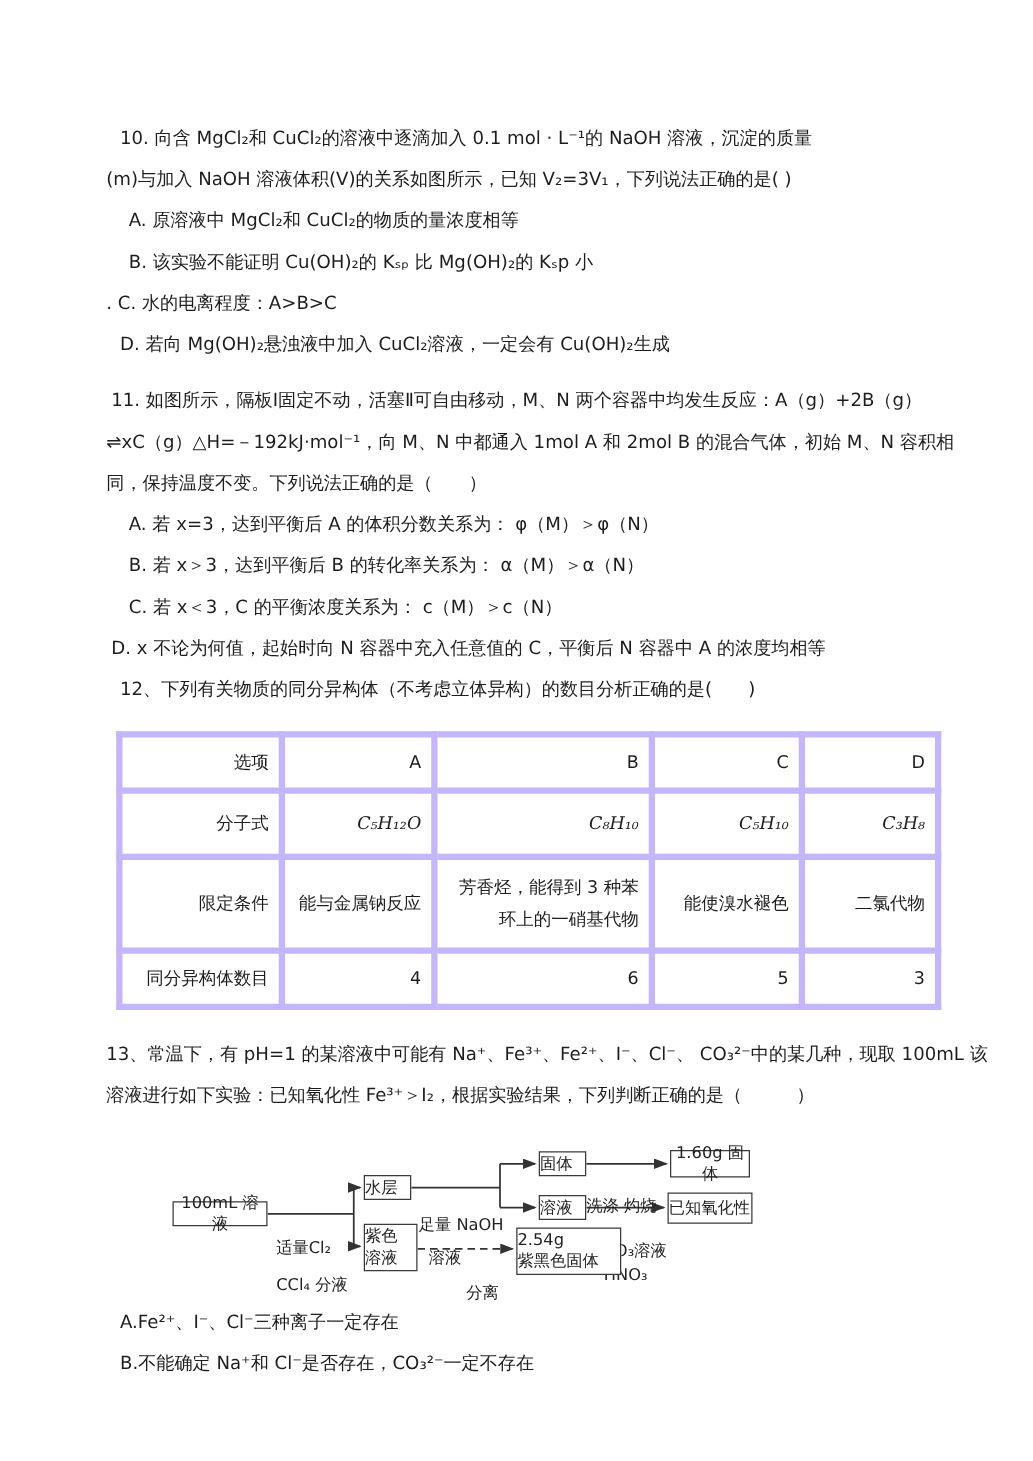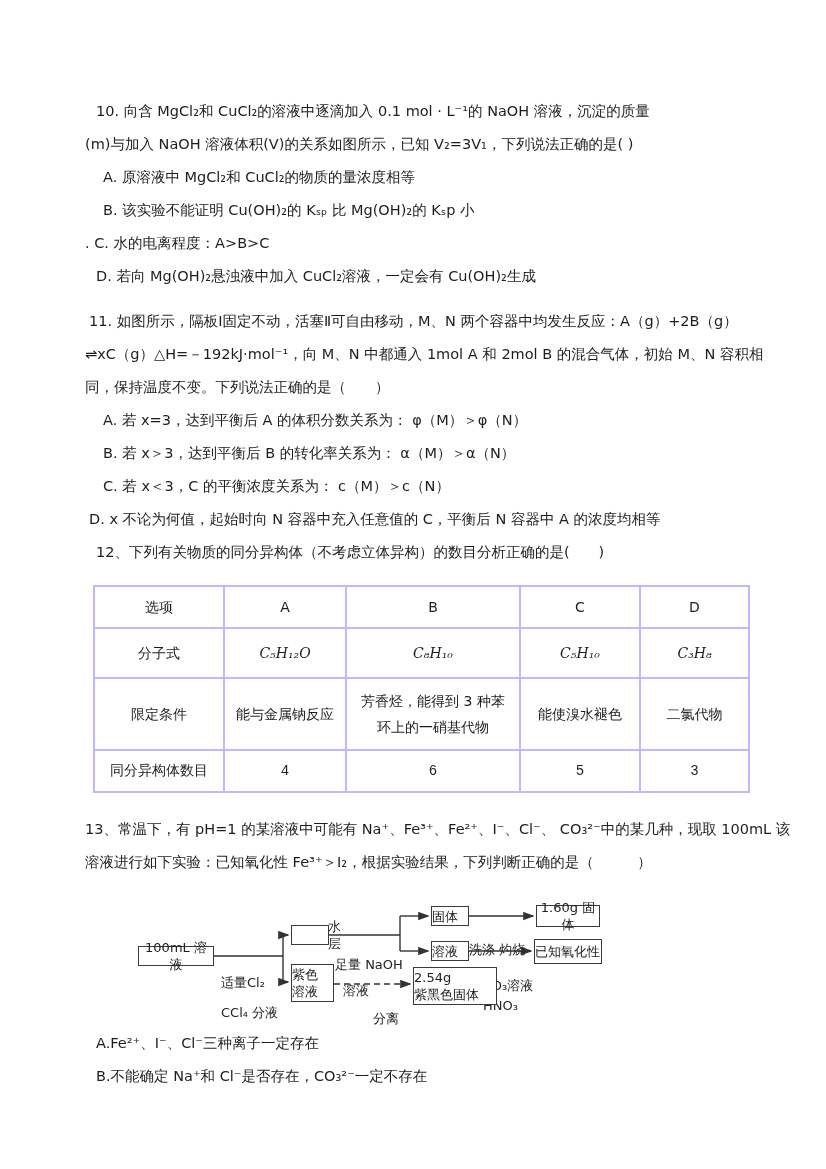--- a/index.html
+++ b/index.html
@@ -9,26 +9,26 @@
     color:#1d1d1d;
   }
   .page{padding:95px 55px 0 85px;}
   .line{margin:0;height:33px;line-height:33px;font-size:14.5px;white-space:nowrap;}
   .ind1{padding-left:11px;}
   .ind2{padding-left:18px;}
   .ind0{padding-left:4px;}
   #q11{margin-top:12px;}
   
   table.isomer{border-collapse:collapse;margin:16px 0 20px 8px;table-layout:fixed;width:655px;}
-  table.isomer td{border:2px solid #c4b5fd;text-align:center;vertical-align:middle;
+  table.isomer td{border:5px solid #c4b5fd;text-align:right;vertical-align:middle;
     font-size:14px;padding:2px 8px;line-height:26px;}
   table.isomer tr.r1 td{height:36px;}
   table.isomer tr.r2 td{height:44px;}
   table.isomer tr.r3 td{height:66px;}
-  table.isomer tr.r4 td{height:36px;font-family:Liberation Mono, monospace;}
+  table.isomer tr.r4 td{height:36px;}
   td.formula{font-family:"DejaVu Serif","Liberation Serif",serif;font-style:italic;font-size:16.5px;}
   
   .diagram{position:relative;width:480px;height:118px;margin:12px 0 0 50px;font-size:13px;}
   .flow-svg{position:absolute;left:0;top:0;}
   .dbox{position:absolute;border:1.5px solid #3a3a3a;display:flex;flex-direction:column;
     align-items:flex-start;justify-content:center;text-align:center;line-height:17px;
     background:#fff;box-sizing:border-box;color:#222;}
   .dlabel{position:absolute;white-space:nowrap;color:#222;margin-top:45px;}
   .q13-options{margin-top:18px;}
 </style>
@@ -124,21 +124,21 @@
           <path d="M199,93 H275" stroke-dasharray="6 4" marker-end="url(#arr)"></path>
         </g>
       </svg>
 
       <div class="dbox" style="left:3px;top:55px;width:76px;height:20px;">
         <span>100mL 溶液</span>
       </div>
       <div class="dlabel" style="left:86px;top:38px;">适量Cl₂</div>
       <div class="dlabel" style="left:86px;top:68px;">CCl₄ 分液</div>
 
-      <div class="dbox" style="left:156px;top:34px;width:38px;height:20px;padding-left:36px;">
+      <div class="dbox" style="left:156px;top:34px;width:38px;height:20px;">
         <span>水层</span>
       </div>
       <div class="dbox" style="left:156px;top:73px;width:43px;height:38px;">
         <span>紫色</span>
         <span>溶液</span>
       </div>
 
       <div class="dlabel" style="left:200px;top:20px;">足量 NaOH</div>
       <div class="dlabel" style="left:208px;top:46px;">溶液</div>
 

